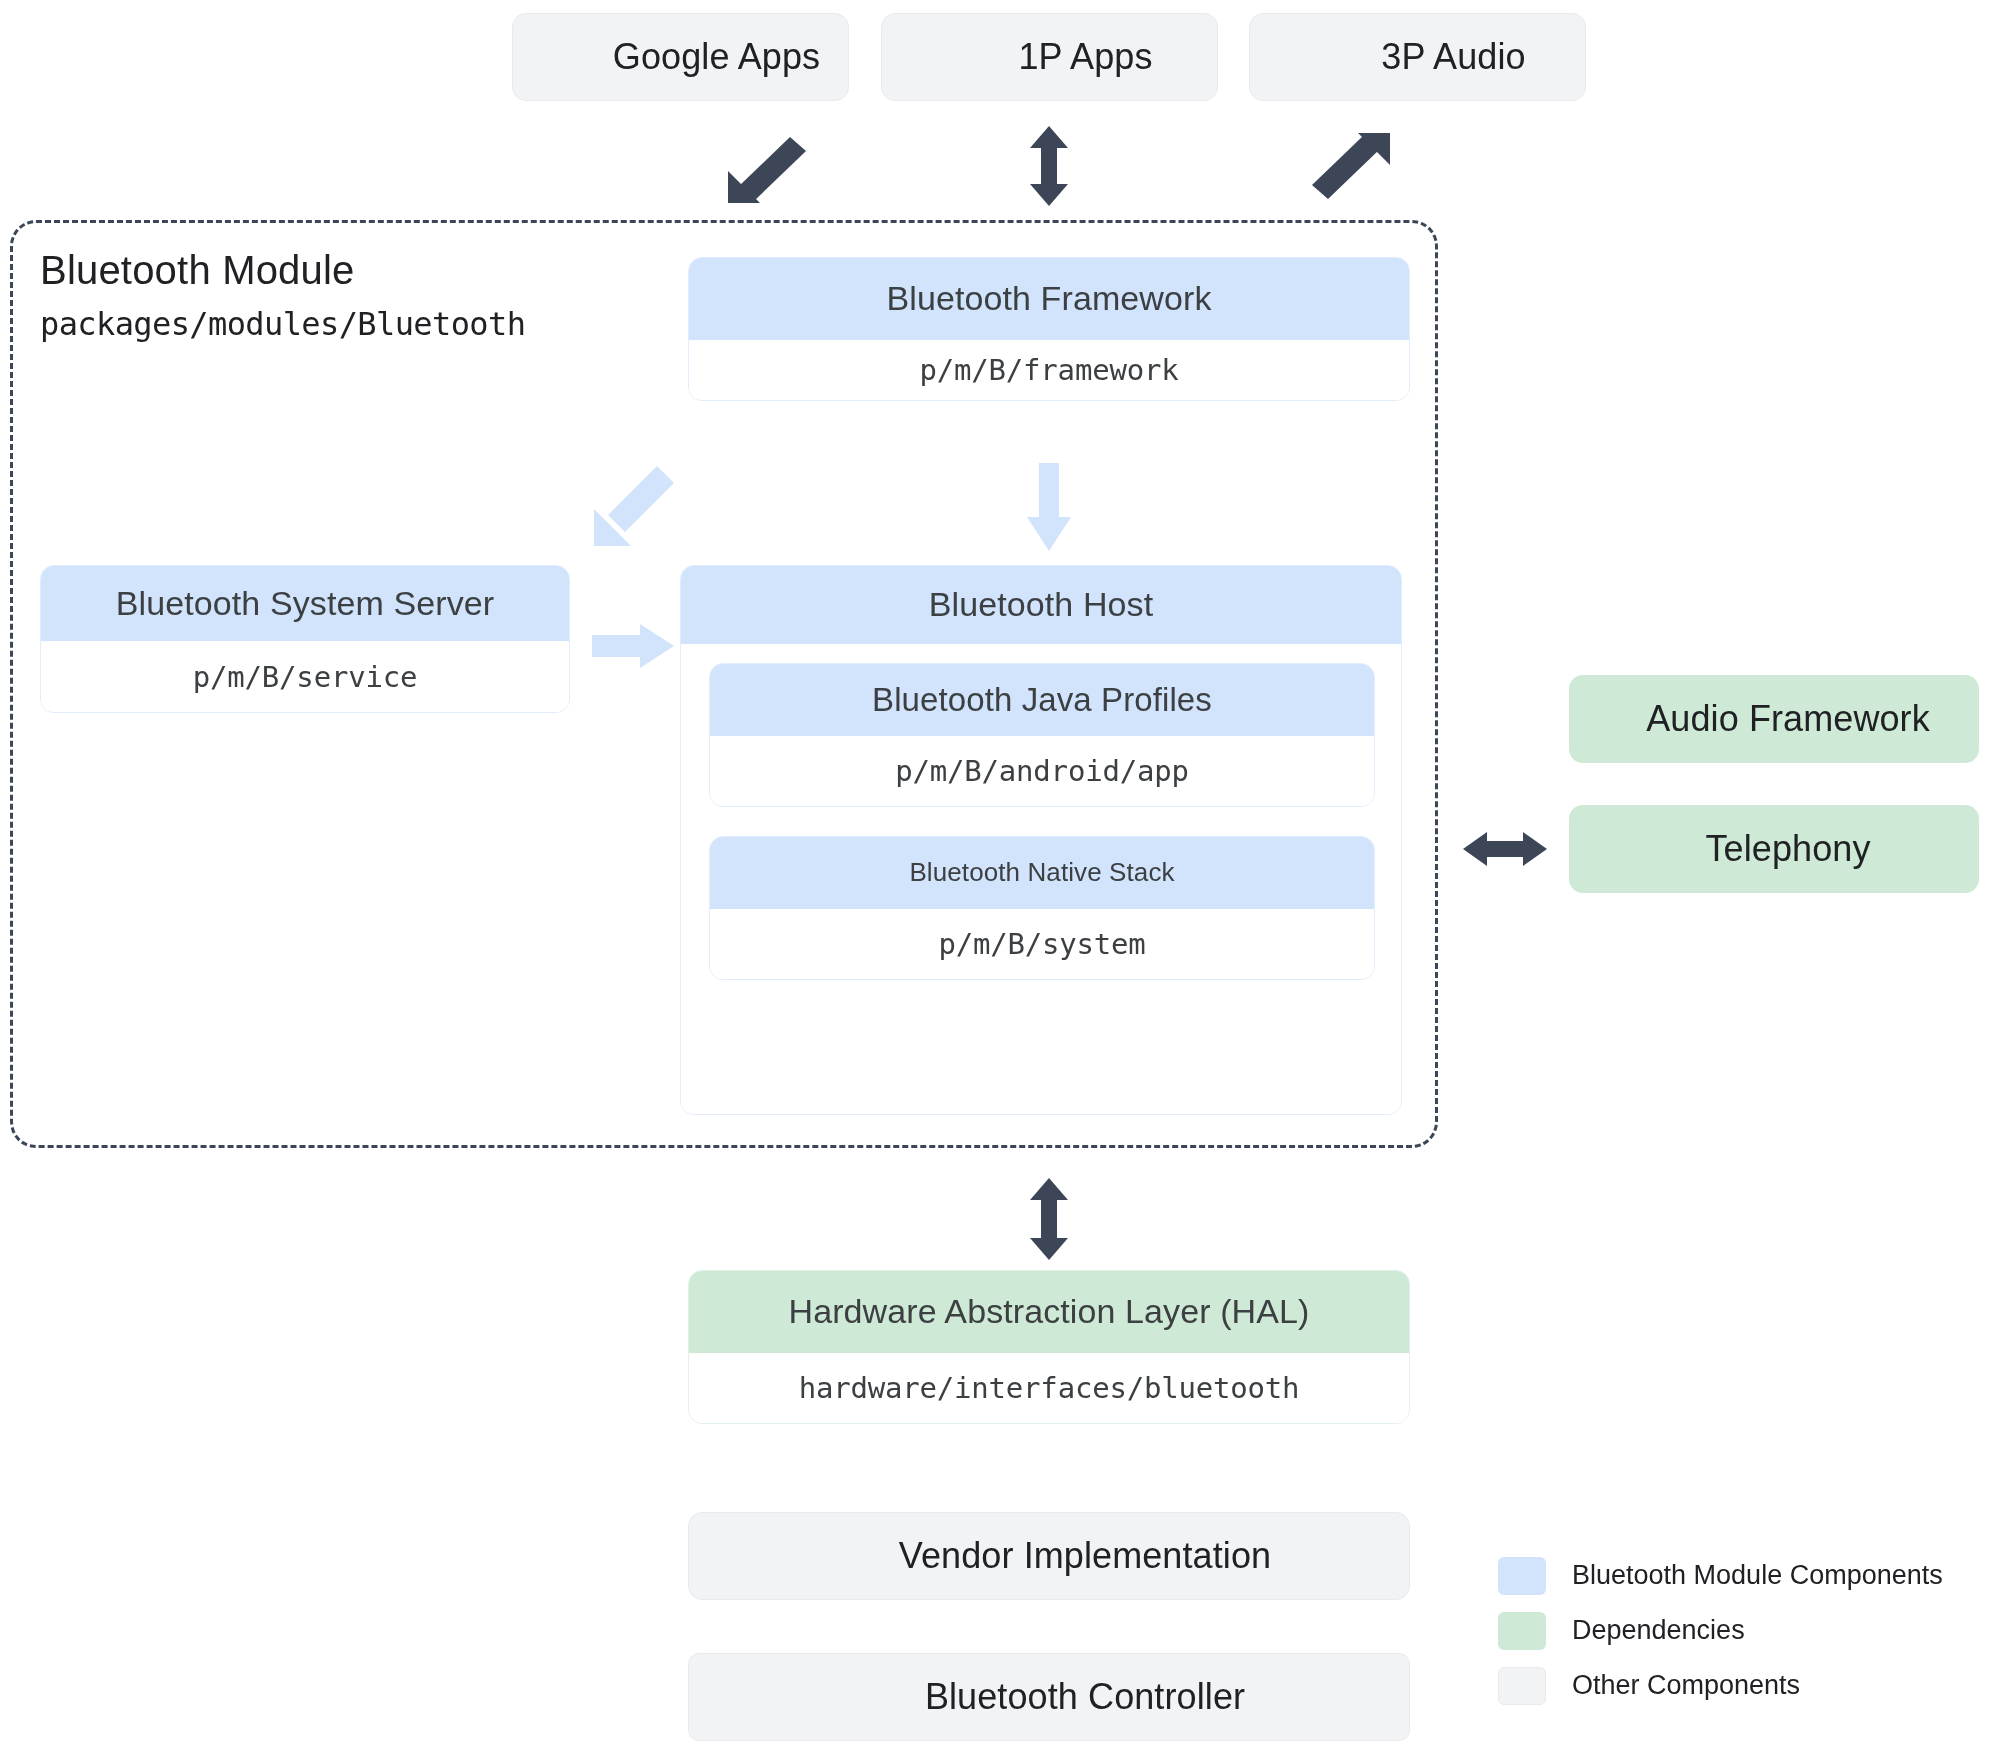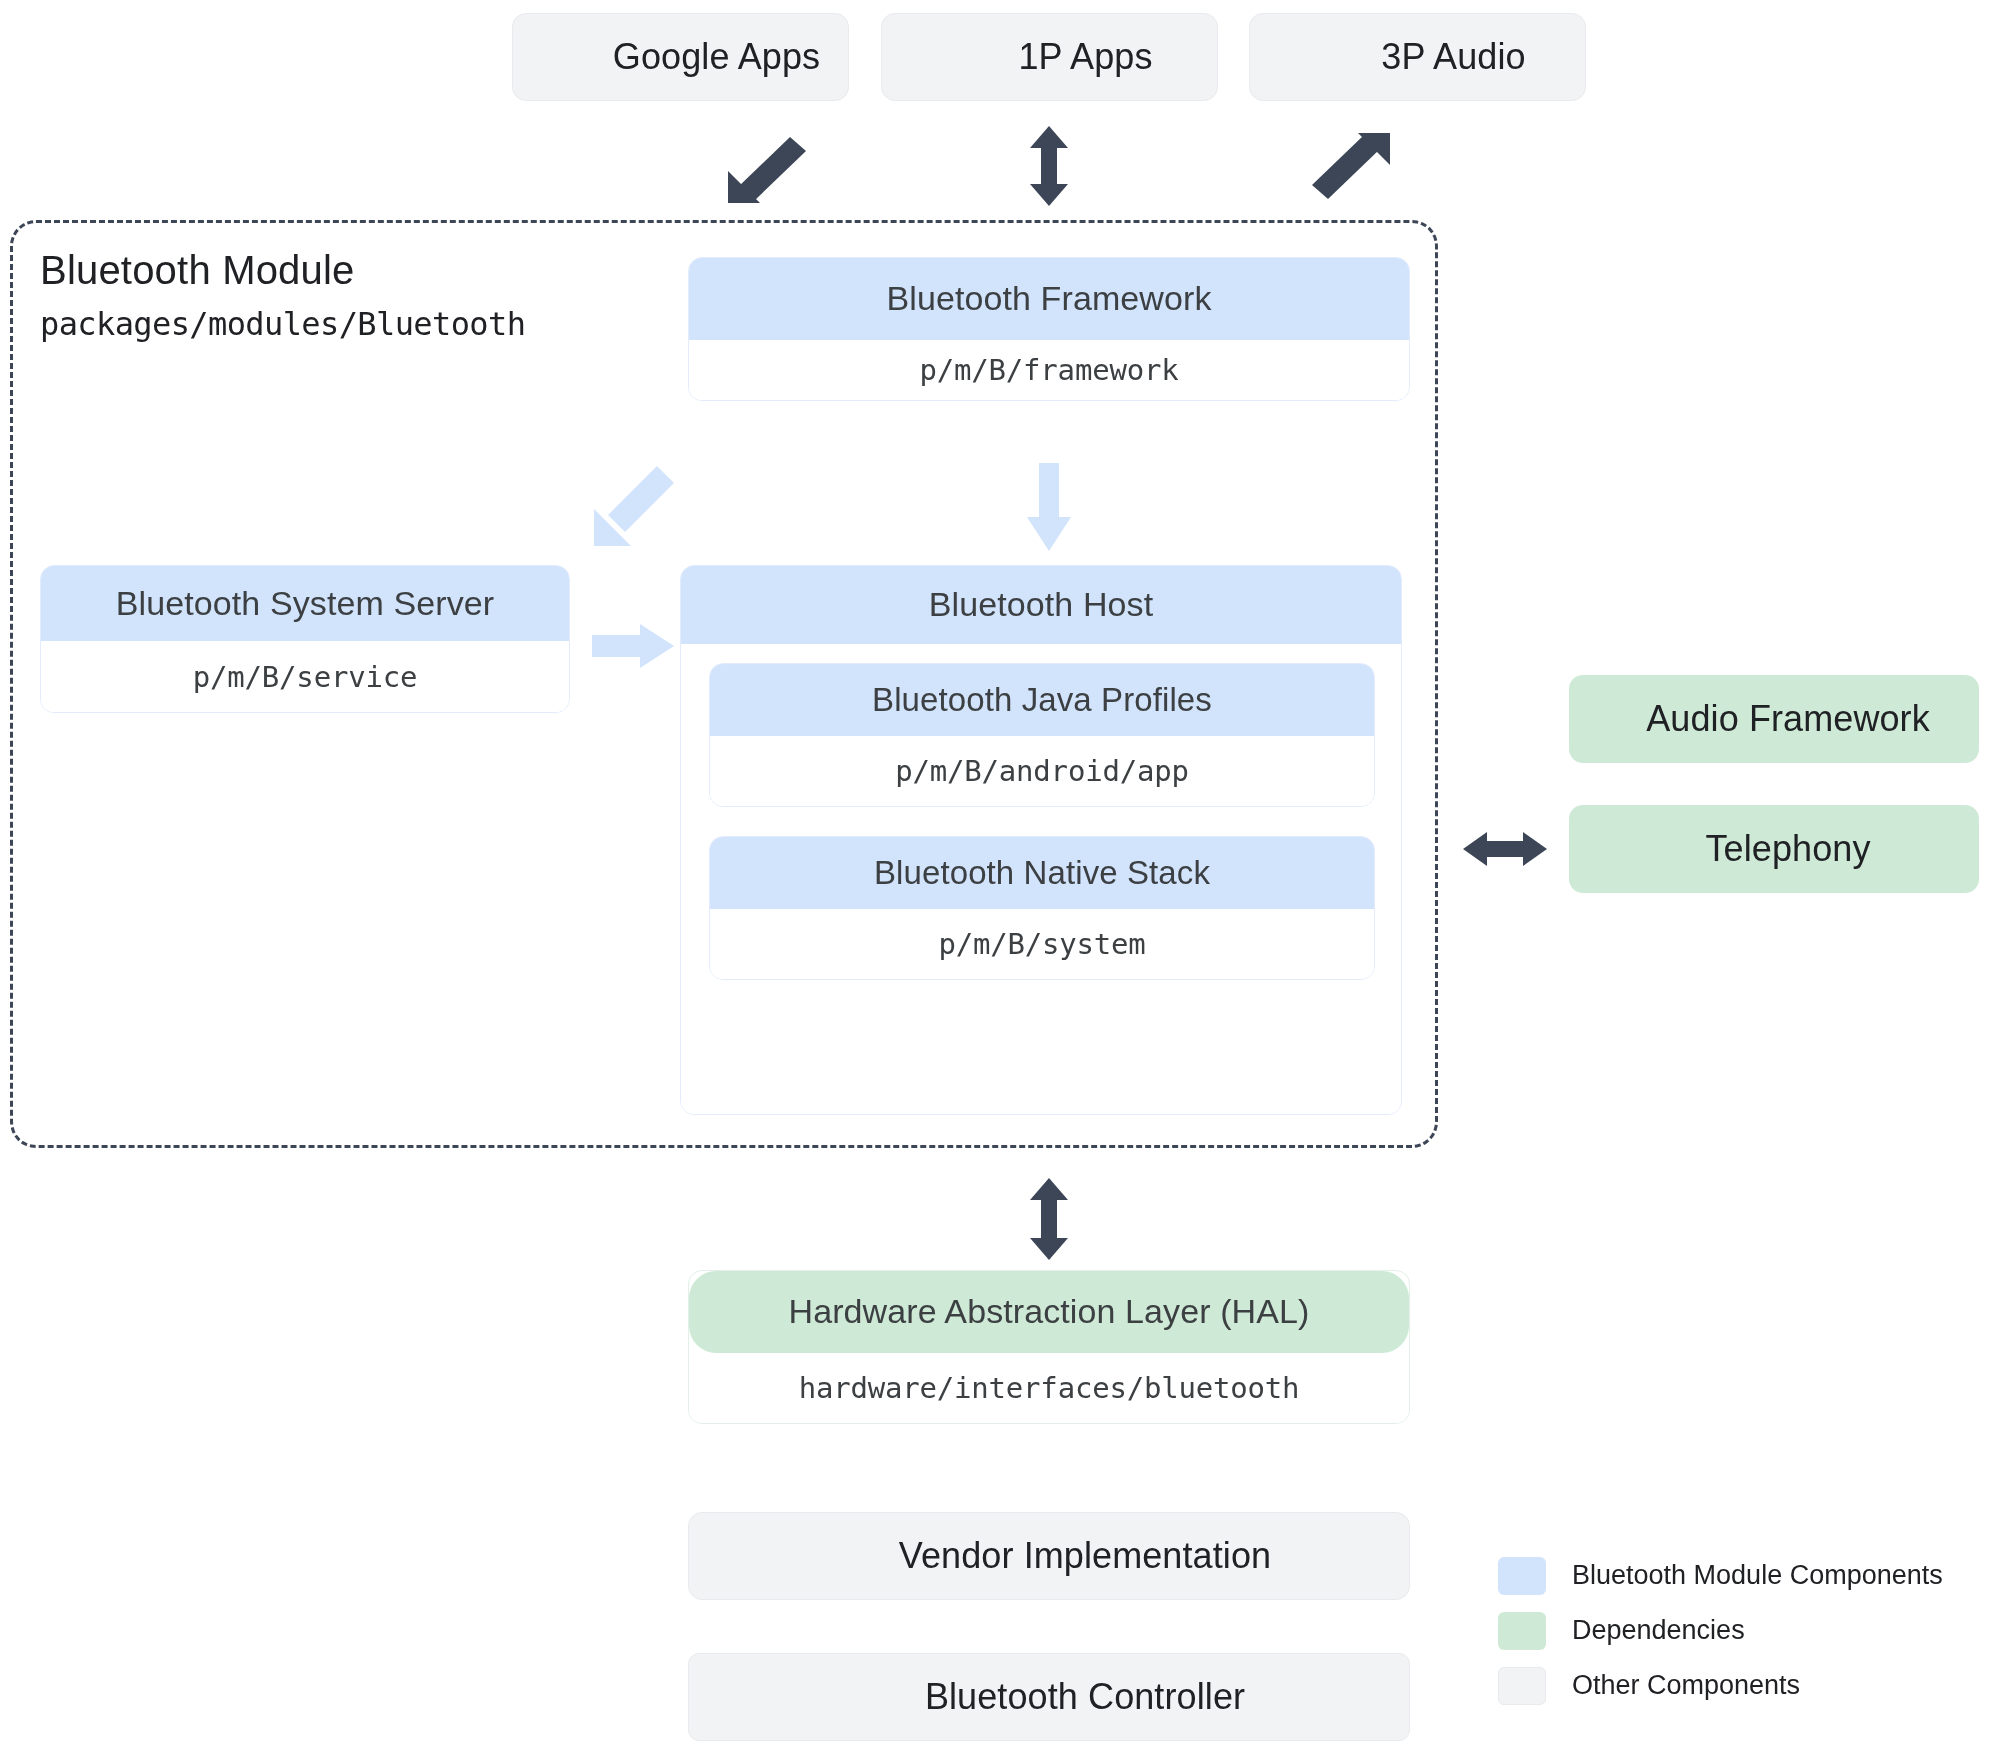--- a/index.html
+++ b/index.html
@@ -63,21 +63,21 @@
     height: 100%;
     padding-left: 36px;
   }
 
   
   .box-blue { background: #ffffff; border: 1px solid #e3ecfd; }
   .box-blue > .hdr { background: #d2e3fc; }
 
   
   .box-green { background: #ffffff; border: 1px solid #e2f0e7; }
-  .box-green > .hdr { background: #ceead6; border-radius: 27px; }
+  .box-green > .hdr { background: #ceead6; }
 
   
   .box-green-flat {
     background: #ceead6;
     border: none;
   }
   .box-green-flat .hdr {
     color: #202124;
     font-size: 36px;
     width: 100%;
@@ -219,21 +219,21 @@
   <div class="box box-blue" style="left:680px; top:565px; width:722px; height:550px;justify-content:center;">
     <div class="hdr" style="height:78px; flex:none;">Bluetooth Host</div>
     <div style="position:relative; flex:1; background:#ffffff;">
 
       <div class="box box-blue" style="left:28px; top:19px; width:666px; height:auto;">
         <div class="hdr" style="height:72px; font-size:33px;">Bluetooth Java Profiles</div>
         <div class="pathrow" style="height:70px;">p/m/B/android/app</div>
       </div>
 
       <div class="box box-blue" style="left:28px; top:192px; width:666px; height:auto;">
-        <div class="hdr" style="height:72px; font-size:33px;">Bluetooth Native Stack</div>
+        <div class="hdr" style="height:72px; font-size:26px;">Bluetooth Native Stack</div>
         <div class="pathrow" style="height:70px;">p/m/B/system</div>
       </div>
 
     </div>
   </div>
 
   <div class="box box-green-flat" style="left:1569px; top:675px; width:410px; height:88px;">
     <div class="hdr">Audio Framework</div>
   </div>
 

